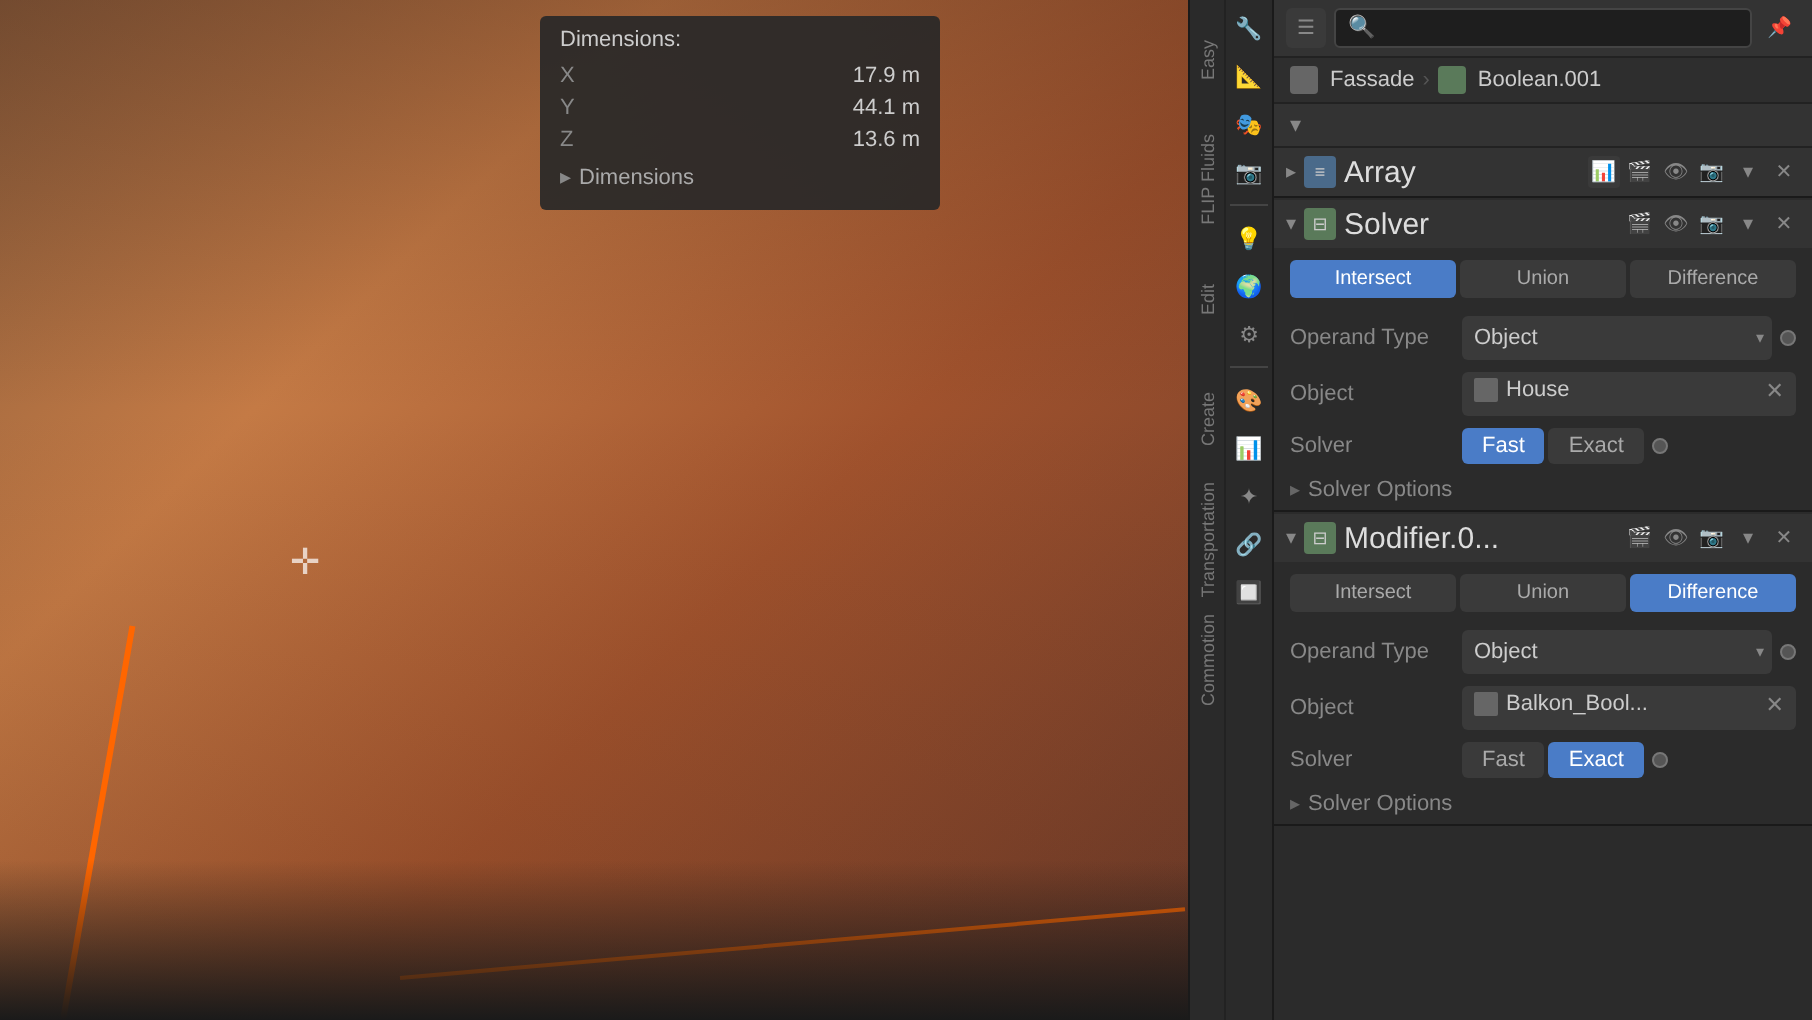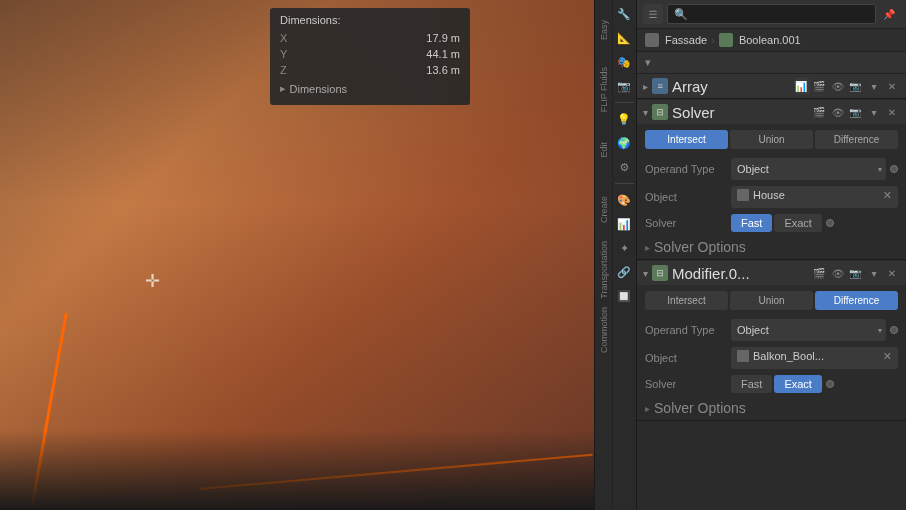--- a/index.html
+++ b/index.html
@@ -323,21 +323,21 @@
 
     
     .solver-options-row {
       display: flex;
       align-items: center;
       padding: 4px 8px;
       cursor: pointer;
     }
     .solver-options-label {
       color: #888;
-      font-size: 14px;
+      font-size: 11px;
     }
     .solver-options-arrow {
       color: #666;
       font-size: 10px;
       margin-right: 4px;
     }
 
     
     .properties-panel::-webkit-scrollbar { width: 6px; }
     .properties-panel::-webkit-scrollbar-track { background: #222; }

